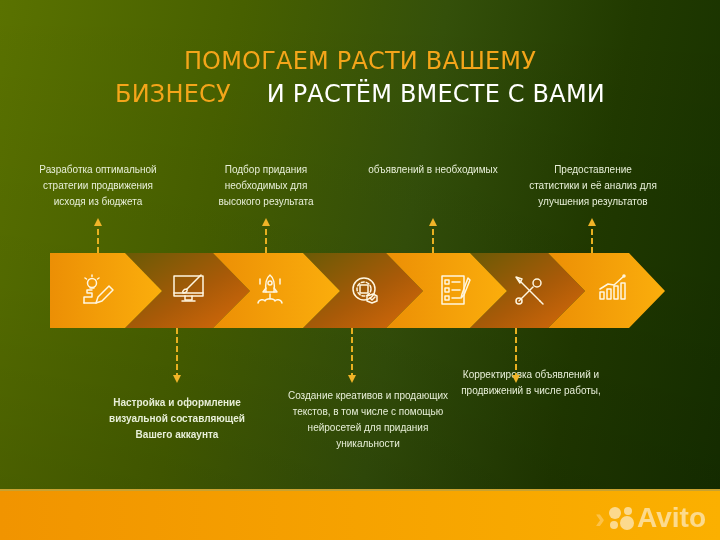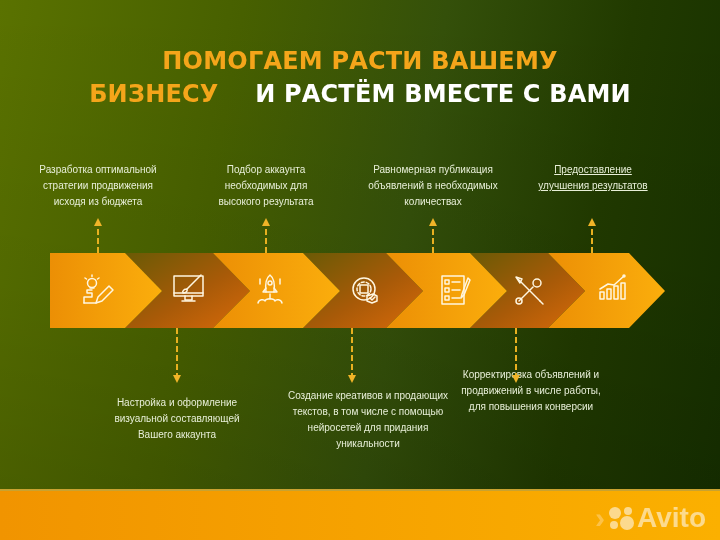--- a/index.html
+++ b/index.html
@@ -8,21 +8,21 @@
       font-family: "Liberation Sans", sans-serif;
       background: linear-gradient(100deg, #5a7200 0%, #476000 30%, #34500a 55%, #213a00 78%, #163000 100%);
     }
     .vignette {
       position: absolute; left: 0; top: 0; width: 720px; height: 490px;
       background: linear-gradient(180deg, rgba(0,0,0,0) 0%, rgba(0,0,0,0.05) 60%, rgba(0,0,0,0.12) 100%);
       pointer-events: none;
     }
     .title {
       position: absolute; left: 0; top: 45px; width: 720px; text-align: center;
-      font-family: "DejaVu Sans", sans-serif; font-weight: bold;
+      font-family: "DejaVu Sans", sans-serif; font-weight: normal;
       font-size: 24px; line-height: 33px; letter-spacing: 0.2px;
     }
     .title .orange { color: #f4a51a; }
     .title .white { color: #ffffff; margin-left: 28px; }
     .step-text {
       position: absolute; color: #e8efd8; font-size: 10px; line-height: 16px;
       text-align: center; white-space: nowrap;
     }
     svg.chain { position: absolute; left: 0; top: 0; }
     .footer {
@@ -51,49 +51,47 @@
     <span class="white">И РАСТЁМ ВМЕСТЕ С ВАМИ</span>
   </div>
 </div>
 
 <div class="step-text" style="left:18px; top:162px; width:160px;">
   <div>Разработка оптимальной</div>
   <div>стратегии продвижения</div>
   <div>исходя из бюджета</div>
 </div>
 <div class="step-text" style="left:186px; top:162px; width:160px;">
-  <div>Подбор аккаунта</div>
+  <div>Подбор придания</div>
   <div>необходимых для</div>
   <div>высокого результата</div>
 </div>
 <div class="step-text" style="left:351px; top:162px; width:164px;">
-  <div>Равномерная публикация</div>
   <div>объявлений в необходимых</div>
-  <div>количествах</div>
-</div>
-<div class="step-text" style="left:508px; top:162px; width:170px;text-decoration:underline;">
+</div>
+<div class="step-text" style="left:508px; top:162px; width:170px;">
   <div>Предоставление</div>
+  <div>статистики и её анализ для</div>
   <div>улучшения результатов</div>
 </div>
 
-<div class="step-text" style="left:97px; top:395px; width:160px;">
+<div class="step-text" style="left:97px; top:395px; width:160px;font-weight:bold;">
   <div>Настройка и оформление</div>
   <div>визуальной составляющей</div>
   <div>Вашего аккаунта</div>
 </div>
 <div class="step-text" style="left:278px; top:388px; width:180px;">
   <div>Создание креативов и продающих</div>
   <div>текстов, в том числе с помощью</div>
   <div>нейросетей для придания</div>
   <div>уникальности</div>
 </div>
 <div class="step-text" style="left:446px; top:367px; width:170px;">
   <div>Корректировка объявлений и</div>
   <div>продвижений в числе работы,</div>
-  <div>для повышения конверсии</div>
 </div>
 
 <svg class="chain" width="720" height="490" viewBox="0 0 720 490">
   <defs>
     <linearGradient id="gLight" x1="0" y1="0" x2="1" y2="0">
       <stop offset="0" stop-color="#ec8f05"></stop>
       <stop offset="1" stop-color="#fbae0c"></stop>
     </linearGradient>
     <linearGradient id="gDark" x1="0" y1="0" x2="1" y2="1">
       <stop offset="0" stop-color="#6a5a05"></stop>

